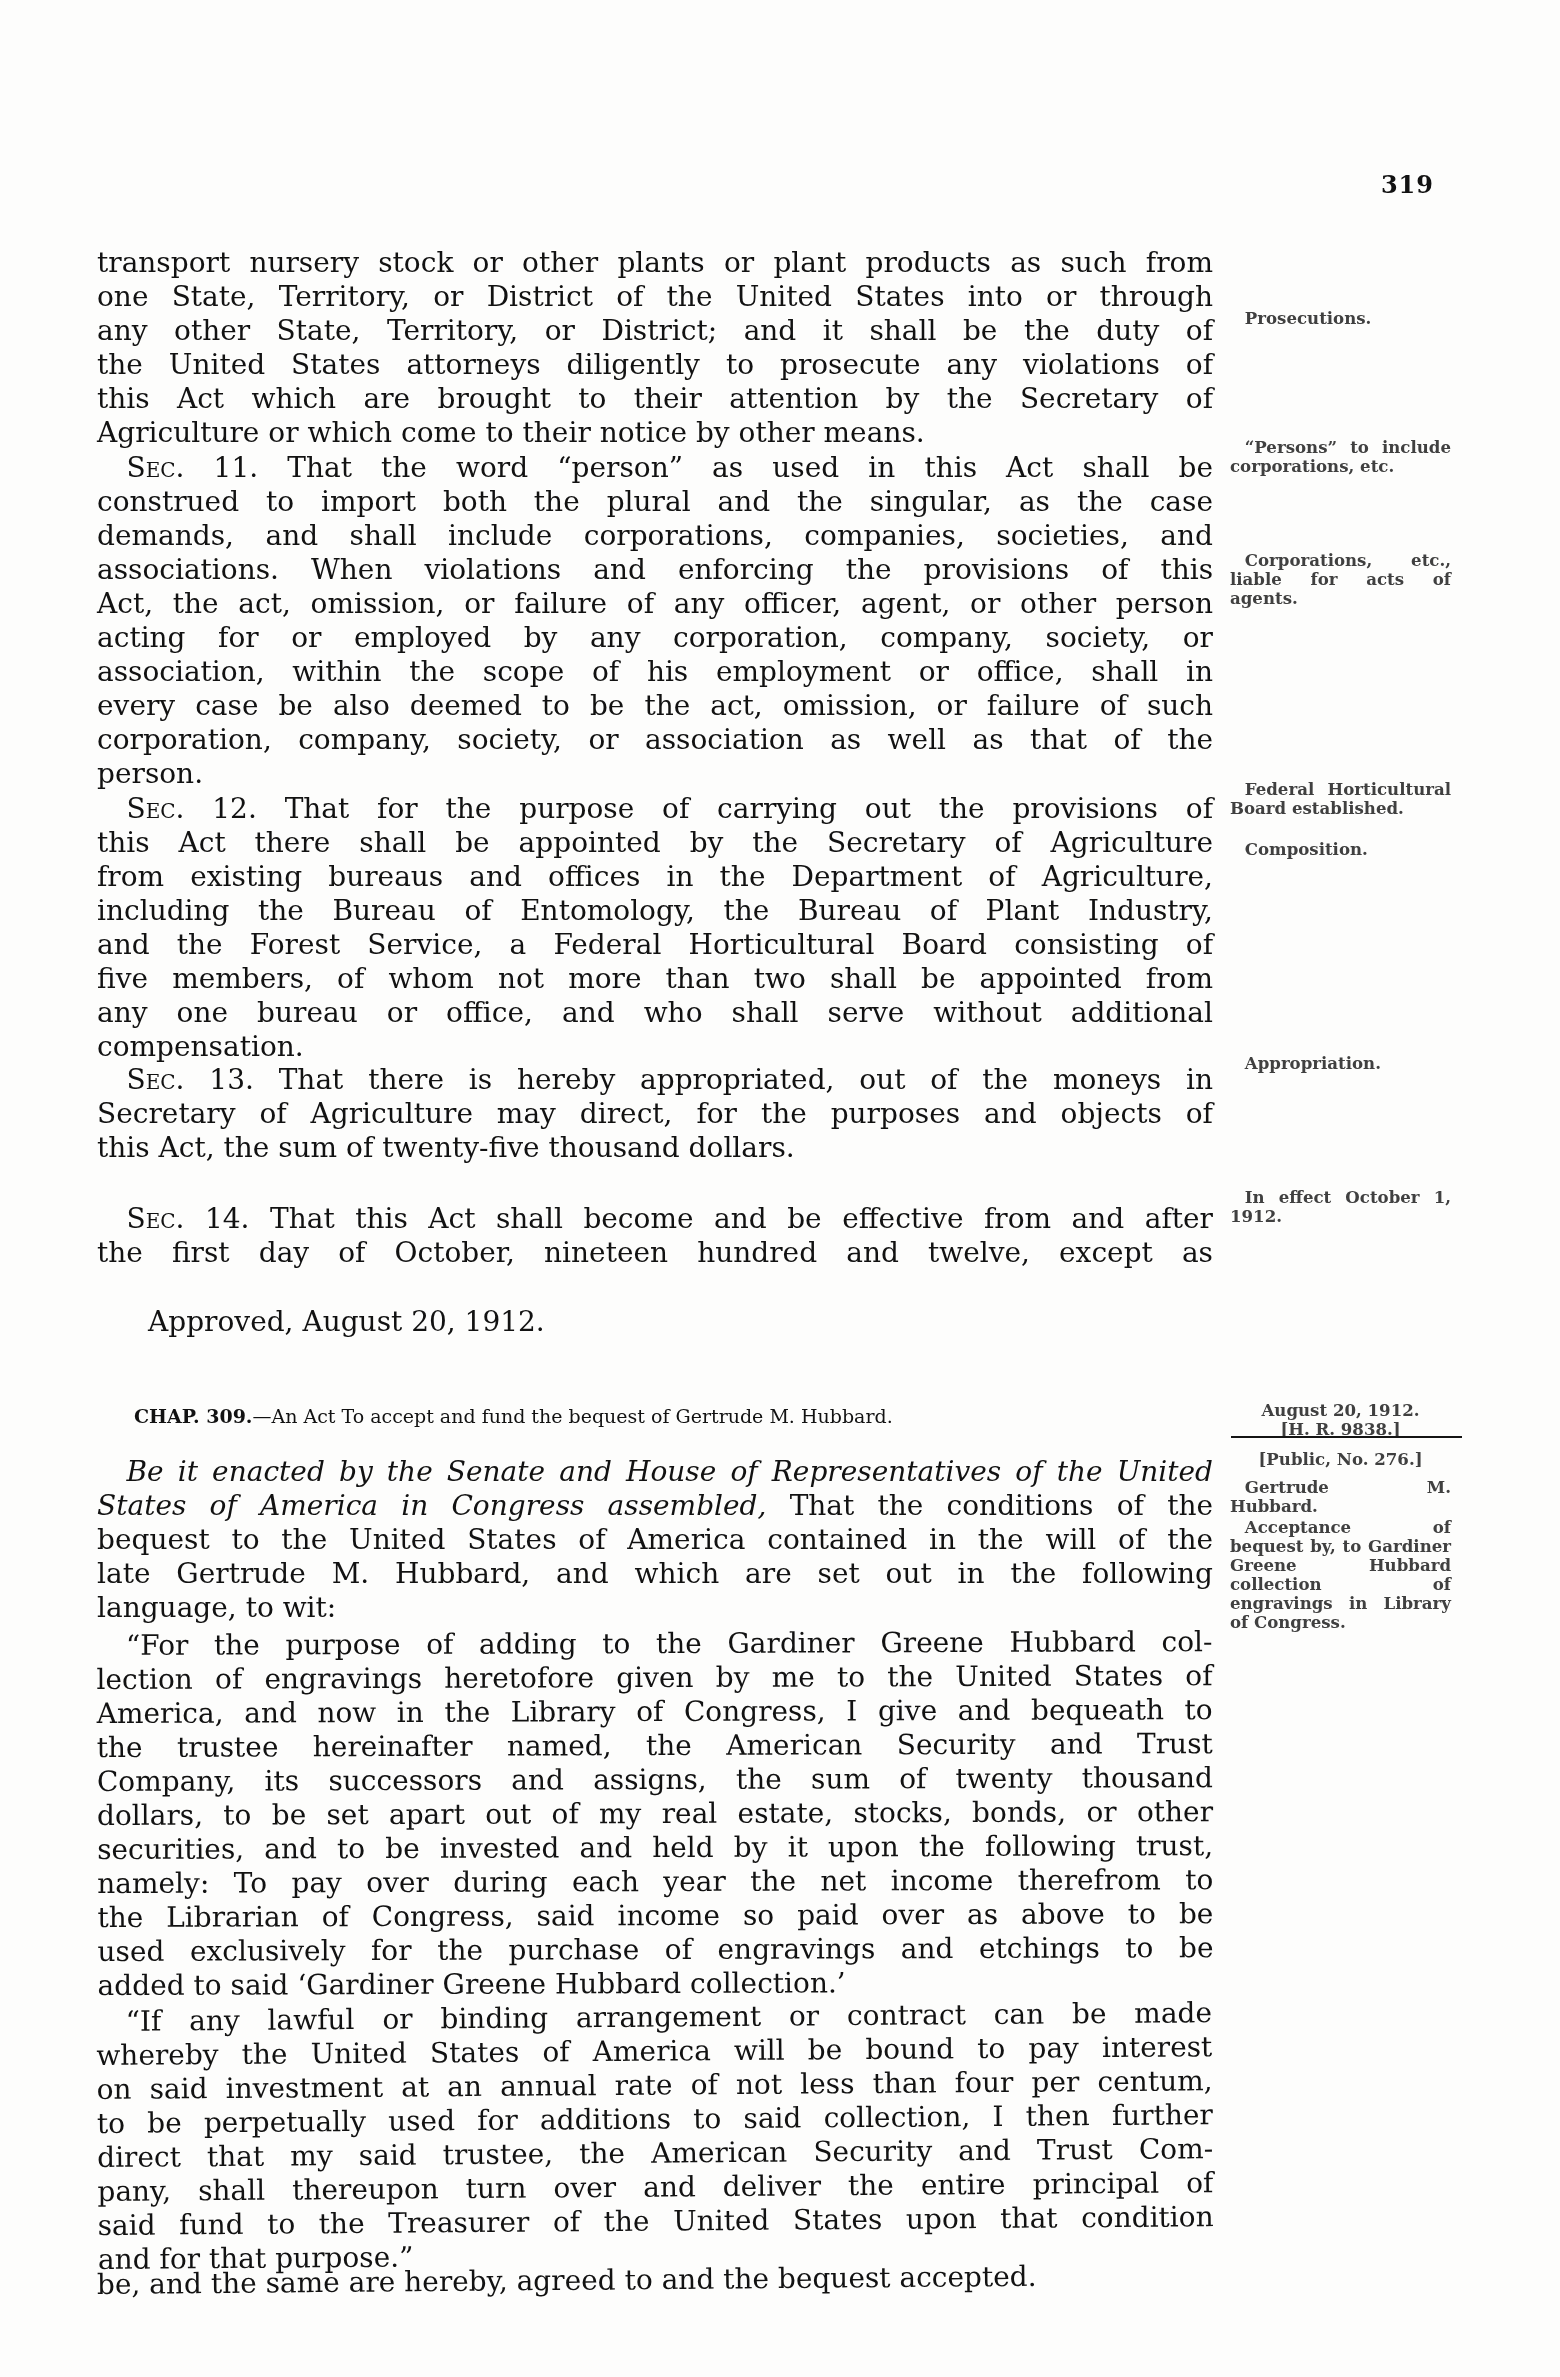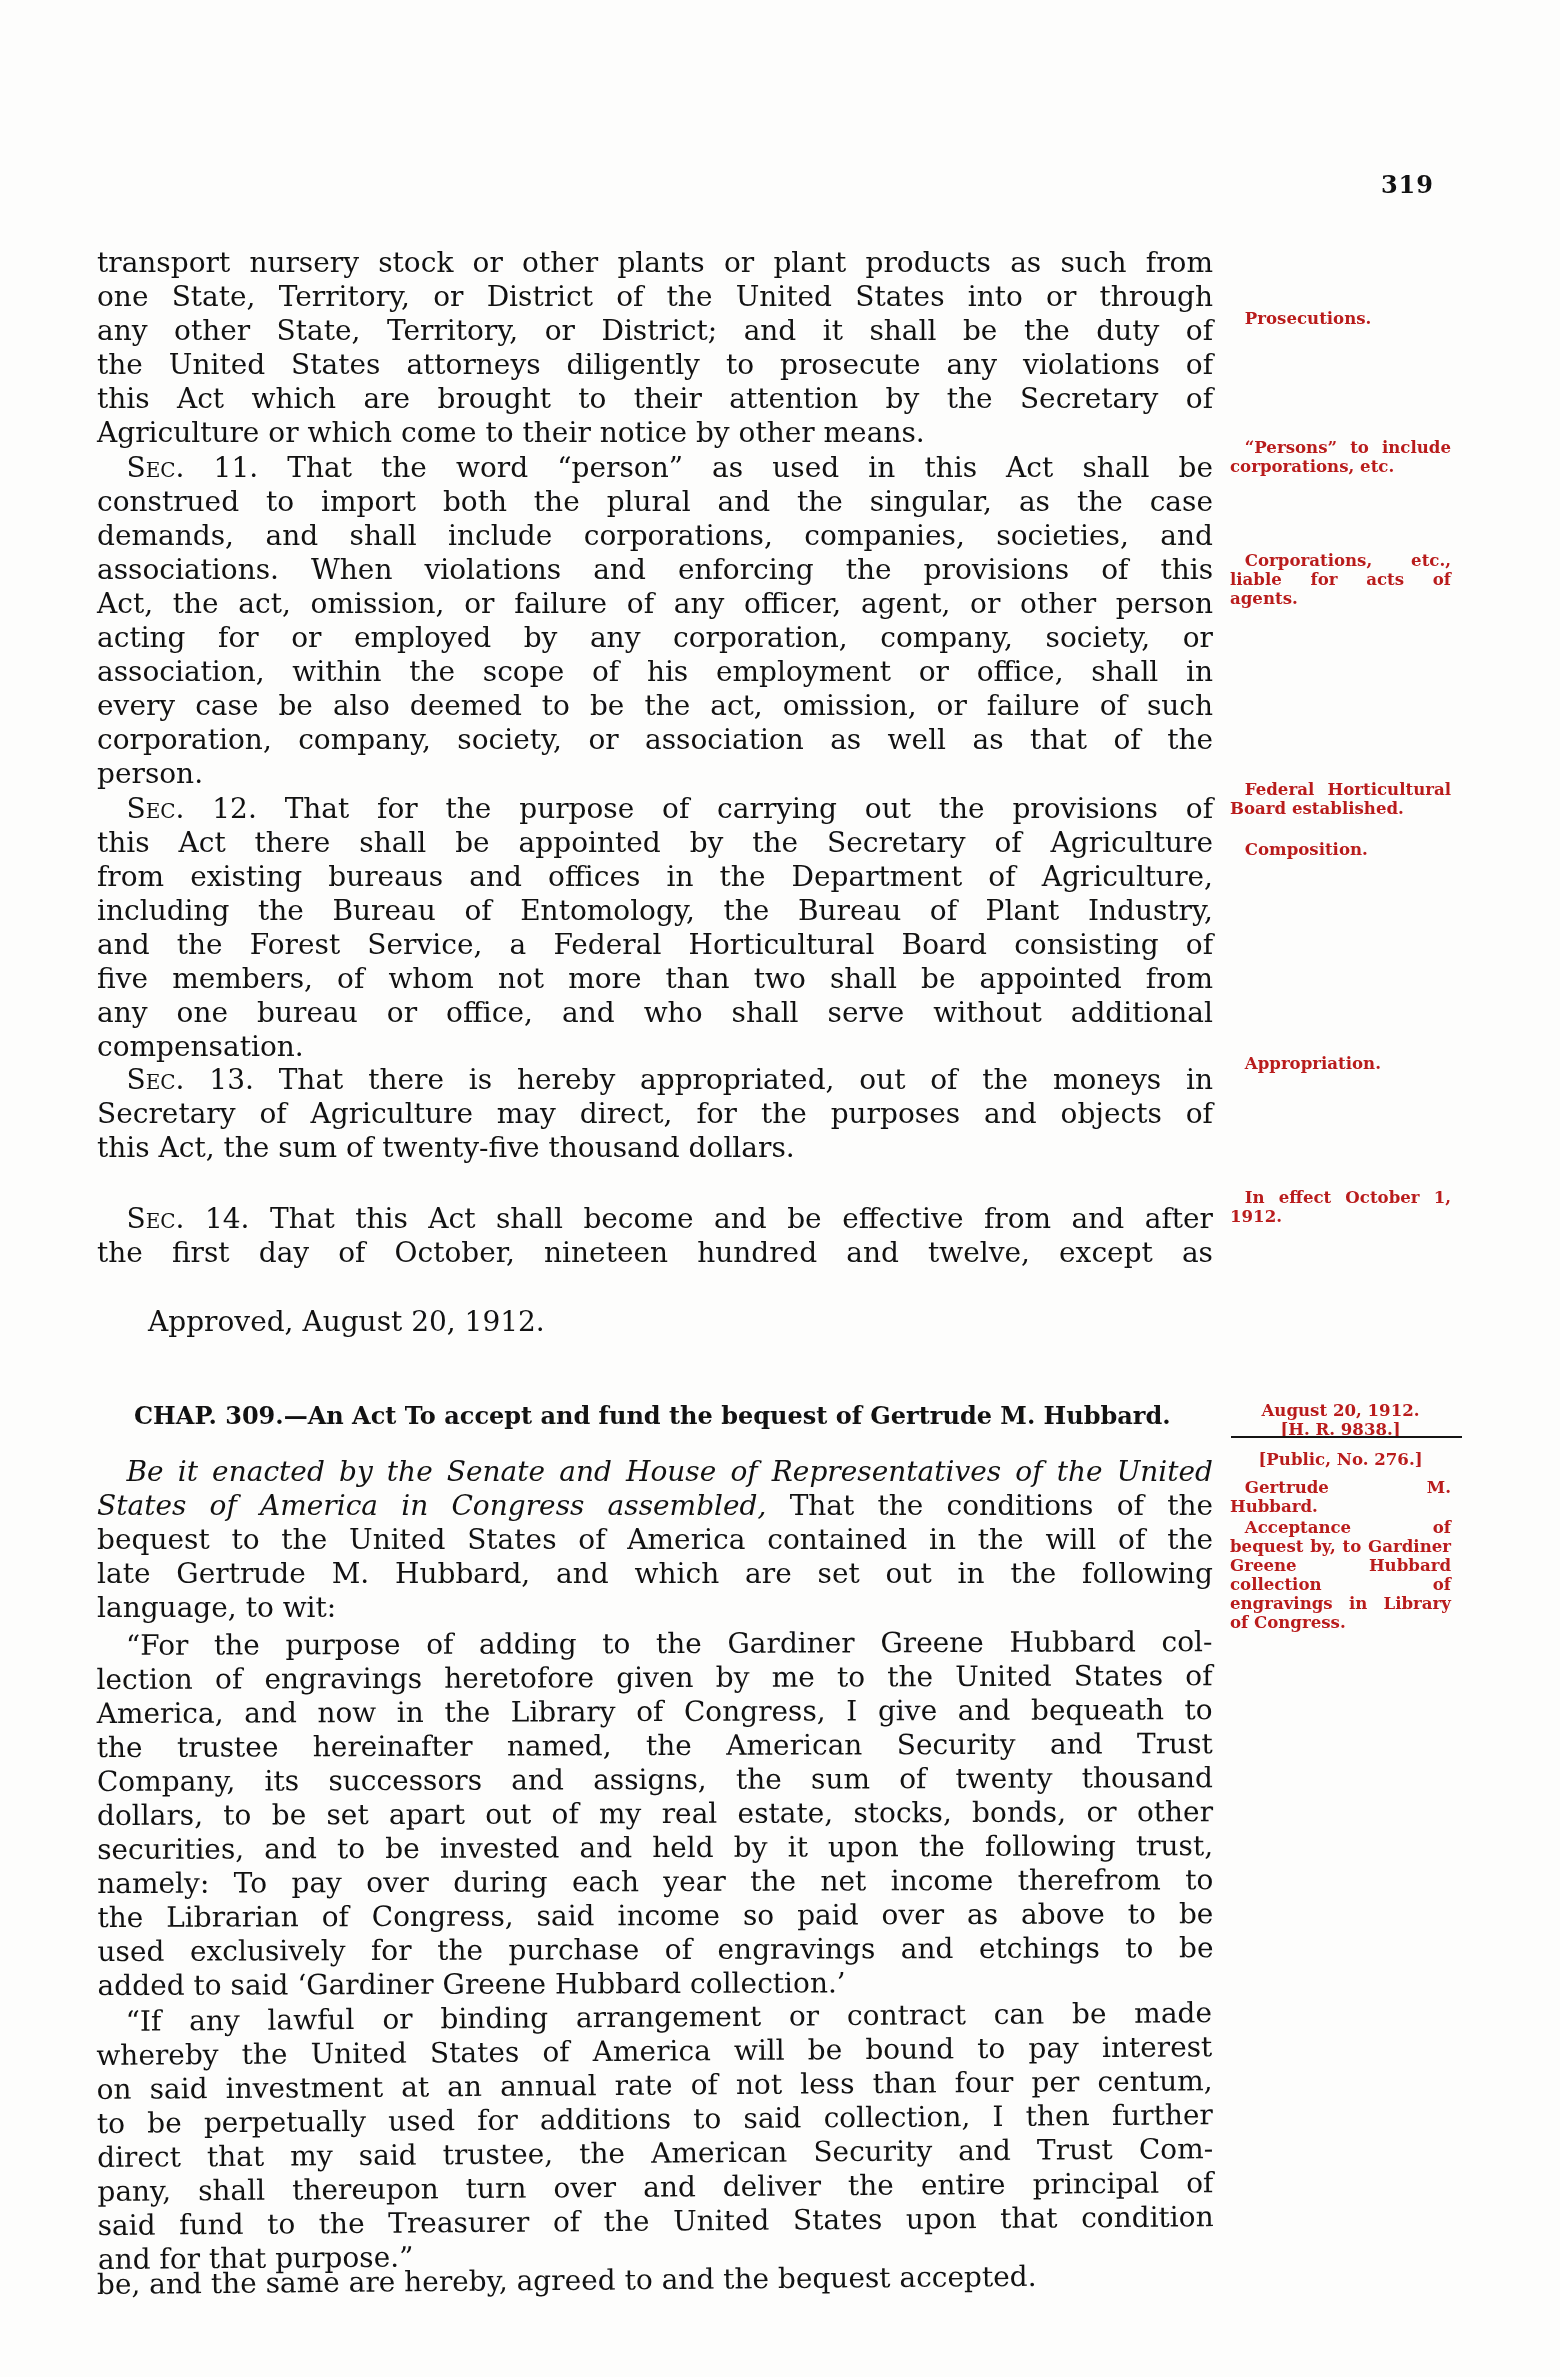--- a/index.html
+++ b/index.html
@@ -25,28 +25,28 @@
   .para{
     position:absolute;left:97px;width:1116px;
   }
   .line{
     font-size:28px;height:34px;line-height:33px;
     text-align:justify;text-align-last:justify;
     white-space:normal;
   }
   .line.last{text-align-last:left;}
   .para.nj .line{text-align:left;text-align-last:left;}
-  .para.heading .line{font-size:24px;line-height:28px;height:31px;font-weight:bold;}
+  .para.heading .line{font-size:19px;line-height:28px;height:31px;}
   .sc{font-variant:small-caps;}
   .margin-col{position:absolute;left:0;top:0;width:100%;height:100%;}
   .mnote{
     position:absolute;left:1230px;width:221px;
     font-size:16.6px;line-height:19px;font-weight:bold;
     text-align:justify;text-align-last:left;text-indent:14.8px;
-    color:#b91c1c;
+    color:#404040;
   }
   .mnote.center{text-align:center;text-align-last:center;text-indent:0;}
   .mrule{
     position:absolute;left:1231px;width:231px;height:0;
     border-top:2.8px solid #141414;
   }
 </style>
 </head>
 <body>
 

